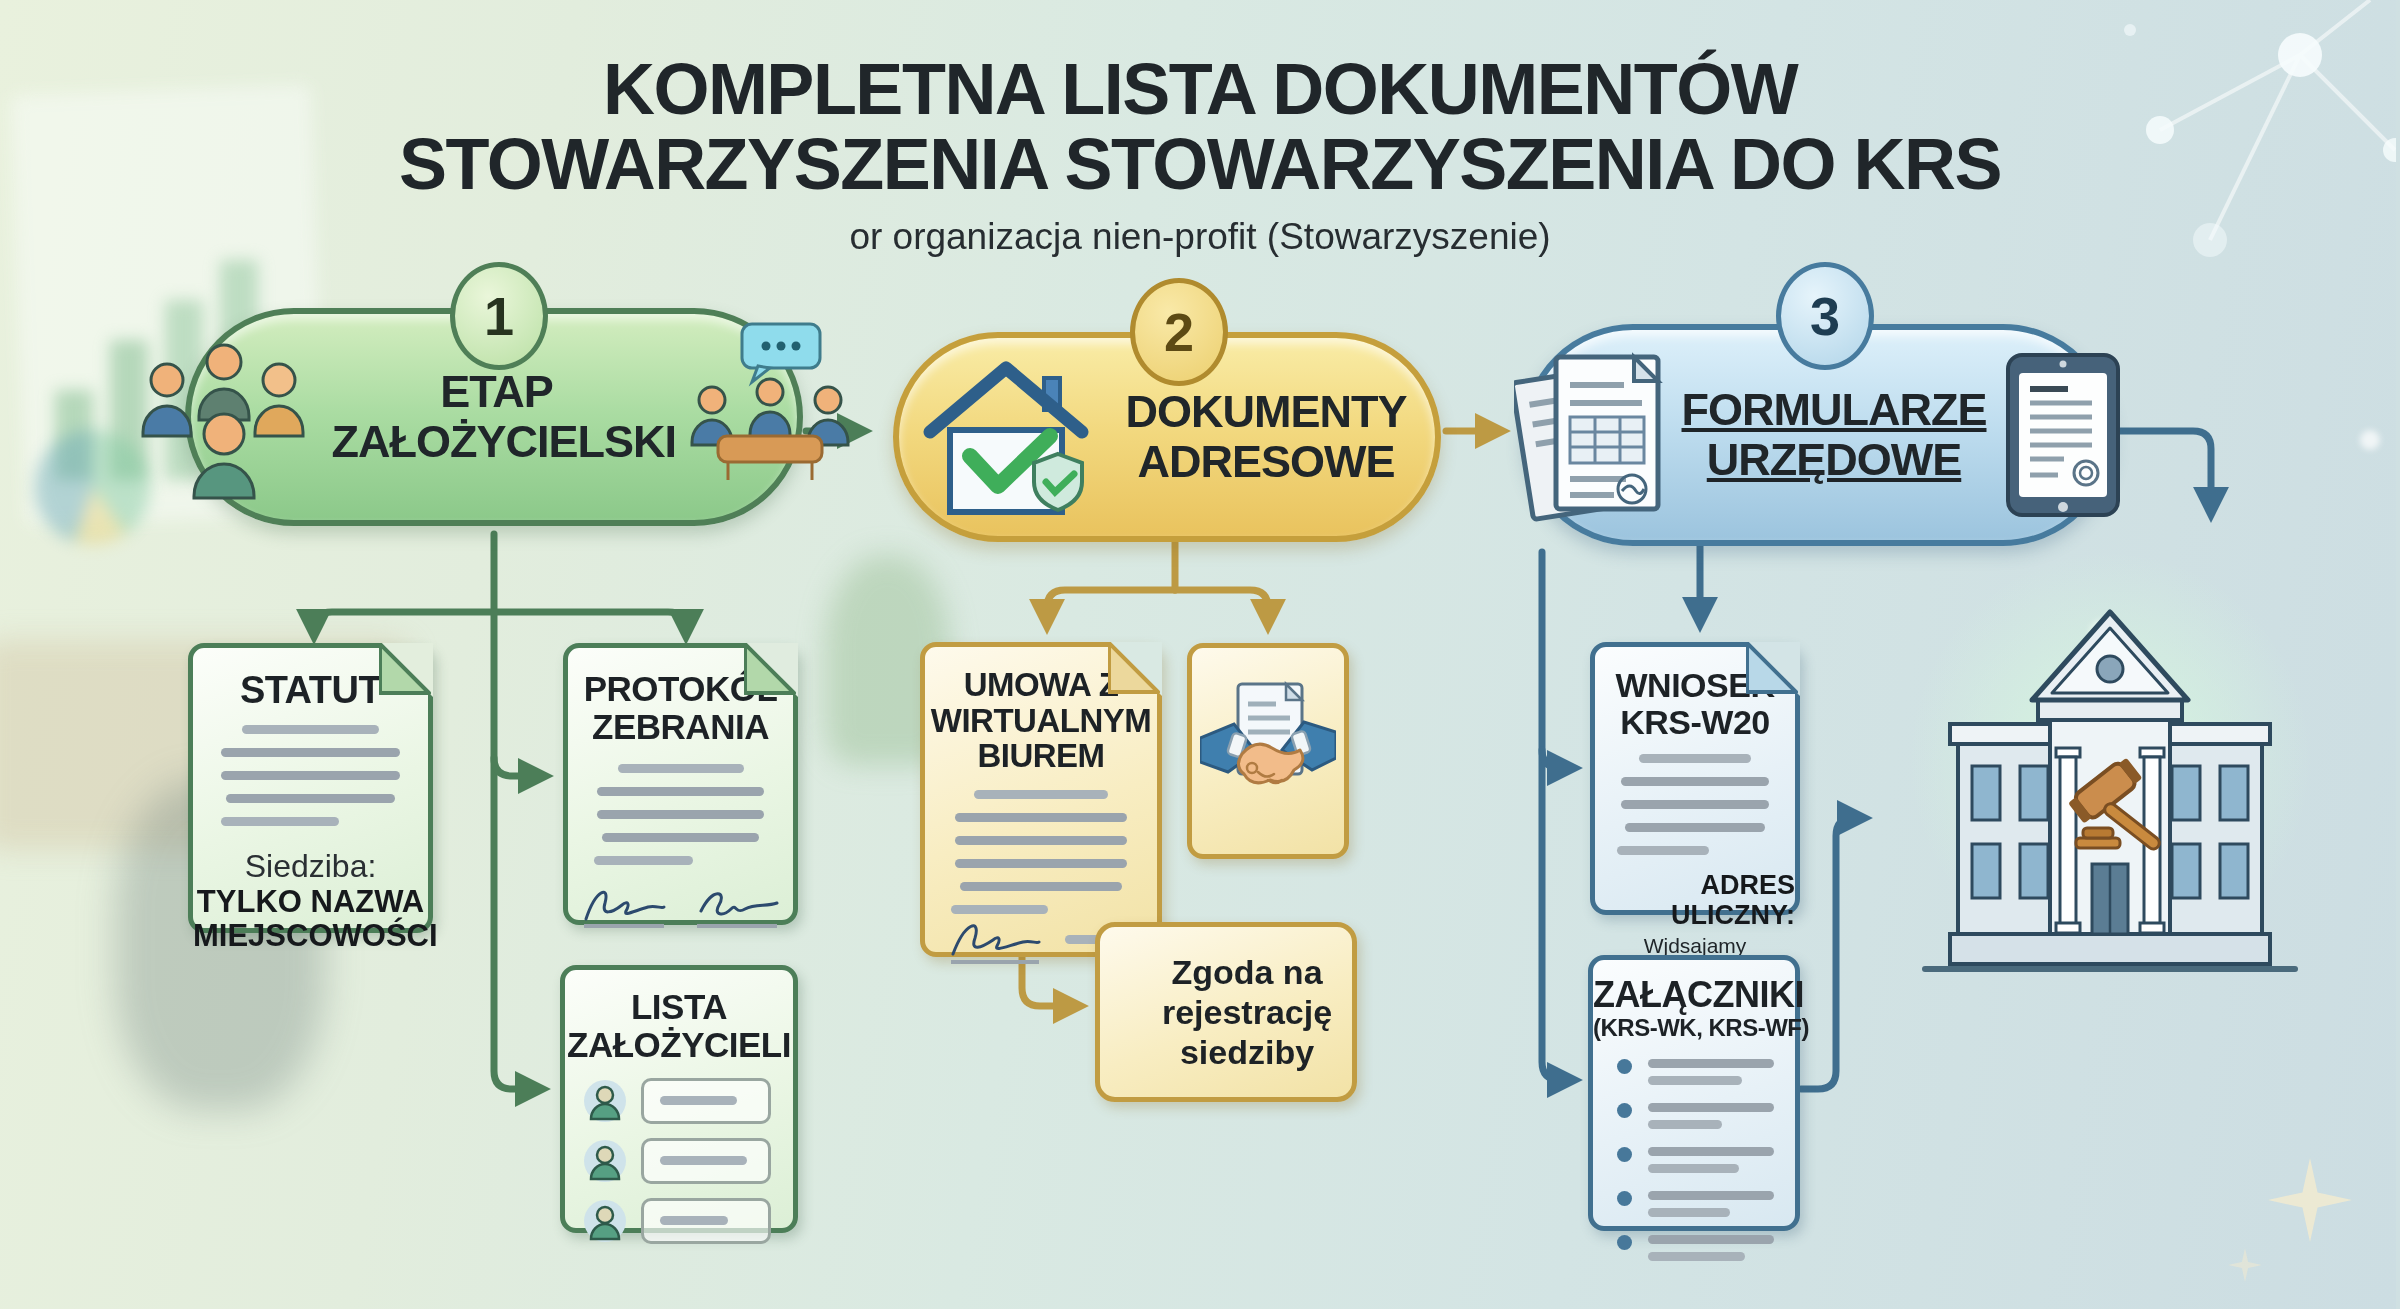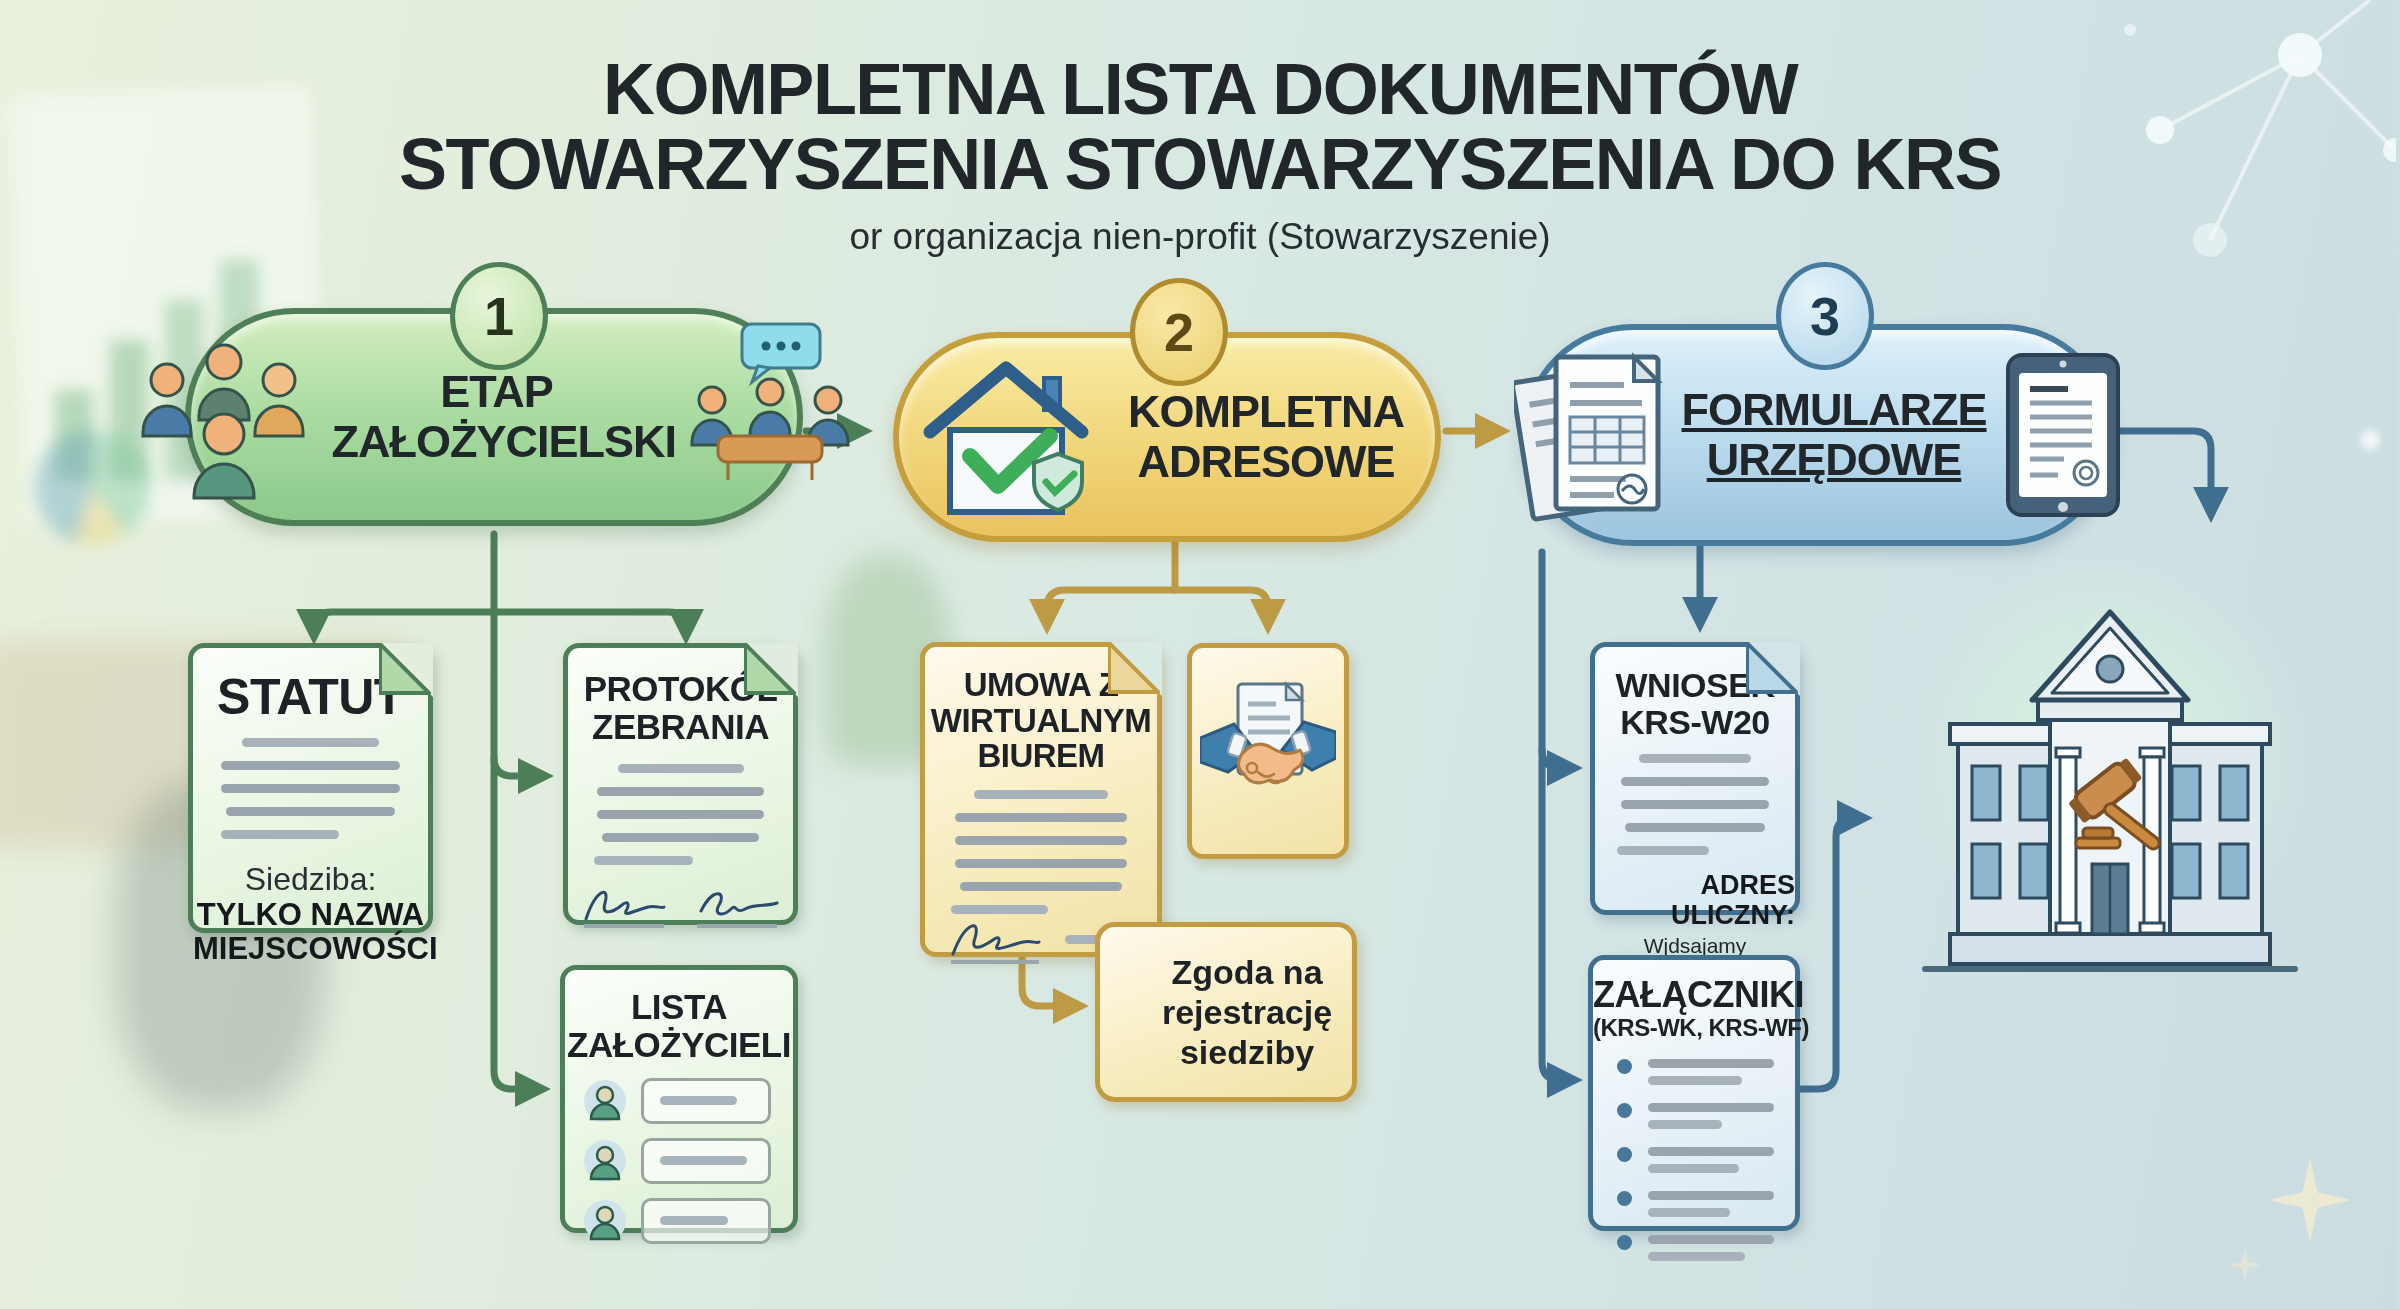--- a/index.html
+++ b/index.html
@@ -182,21 +182,21 @@
     <svg width="180" height="170" viewBox="0 0 180 170" style="flex:none;">
       <rect x="126" y="26" width="16" height="32" fill="#4a83b8" stroke="#2e5f8a" stroke-width="4"></rect>
       <rect x="32" y="78" width="112" height="82" fill="#f6fafc" stroke="#2e5f8a" stroke-width="6"></rect>
       <path d="M12,80 L88,16 L164,80" fill="none" stroke="#2e5f8a" stroke-width="13" stroke-linejoin="round" stroke-linecap="round"></path>
       <path d="M52,104 L80,134 L132,84" fill="none" stroke="#3fae5a" stroke-width="16" stroke-linecap="round" stroke-linejoin="round"></path>
       <g>
         <path d="M140,102 l24,9 v19 q0,19 -24,28 q-24,-9 -24,-28 v-19 z" fill="#cfeadd" stroke="#3f7f5f" stroke-width="4"></path>
         <path d="M128,130 l9,10 l19,-18" fill="none" stroke="#3fae5a" stroke-width="7" stroke-linecap="round"></path>
       </g>
     </svg>
-    <div class="label" style="width:300px;">KOMPLETNA ADRESOWE</div>
+    <div class="label" style="width:300px;">DOKUMENTY ADRESOWE</div>
   </div>
   <div class="numcircle nc-gold" style="left:1130px;top:278px;">
     <span>2</span>
   </div>
 
   <div class="pill pill-blue" style="left:1522px;top:324px;width:580px;height:210px;">
     <svg width="150" height="185" viewBox="0 0 150 185" style="flex:none;">
       <g transform="rotate(-9 55 100)">
         <rect x="8" y="32" width="92" height="138" rx="4" fill="#eef2f5" stroke="#44657c" stroke-width="5"></rect>
         <line x1="22" y1="56" x2="70" y2="56" stroke="#8fa0ac" stroke-width="6"></line>
@@ -238,21 +238,21 @@
   </div>
   <div class="numcircle nc-blue" style="left:1776px;top:262px;">
     <span>3</span>
   </div>
 
   <div class="card card-green" style="left:188px;top:643px;width:235px;height:280px;">
     <svg class="fold" viewBox="0 0 54 54">
       <path d="M0,0 H54 V54 Z" fill="#e3eedd"></path>
       <path d="M1,1 L50,50 H1 Z" fill="#b2d8aa" stroke="#4c7e58" stroke-width="4" stroke-linejoin="round"></path>
     </svg>
-    <div class="card-title" style="font-size:50px;margin-top:22px;">STATUT</div>
+    <div class="card-title" style="font-size:38px;margin-top:22px;">STATUT</div>
     <div class="bar" style="width:58%;"></div>
     <div class="bar d" style="width:76%;"></div>
     <div class="bar d" style="width:76%;"></div>
     <div class="bar d" style="width:72%;"></div>
     <div class="bar" style="width:50%;margin-left:28px;"></div>
     <div class="note-label" style="margin-top:22px;">Siedziba:</div>
     <div class="note-bold" style="font-size:31px;">TYLKO NAZWA MIEJSCOWOŚCI</div>
   </div>
 
   <div class="card card-green" style="left:563px;top:643px;width:225px;height:272px;">

